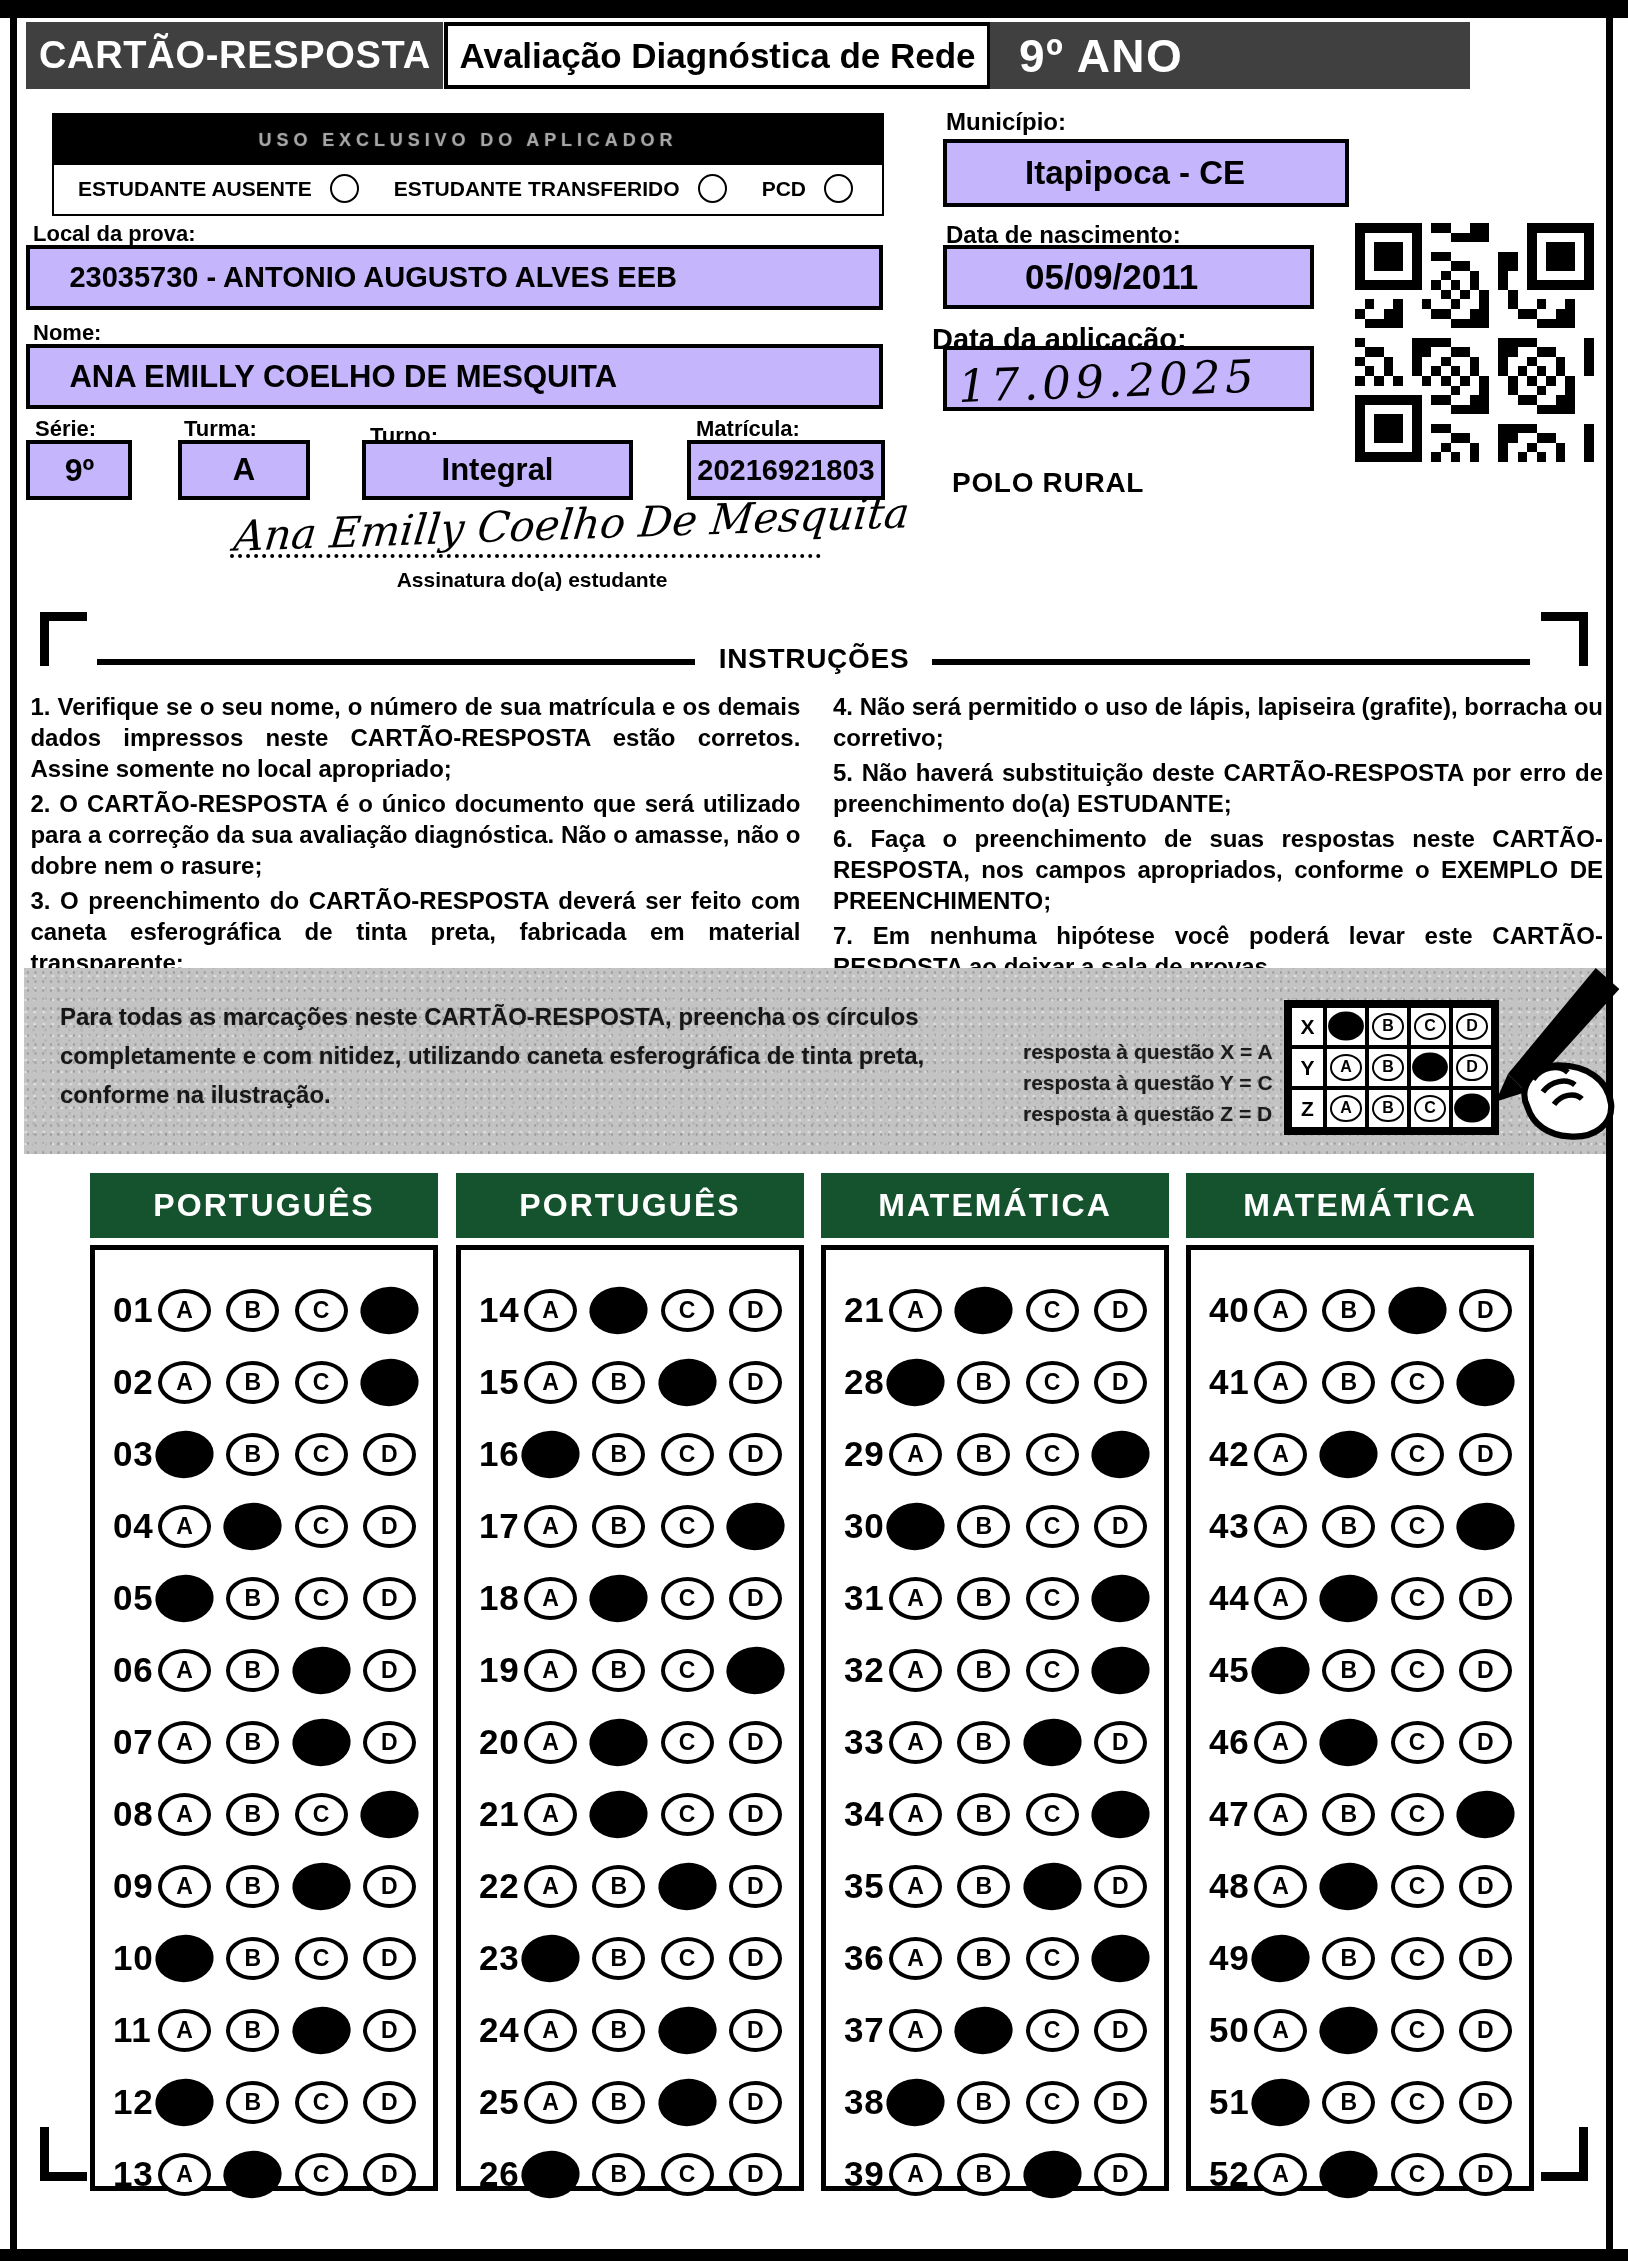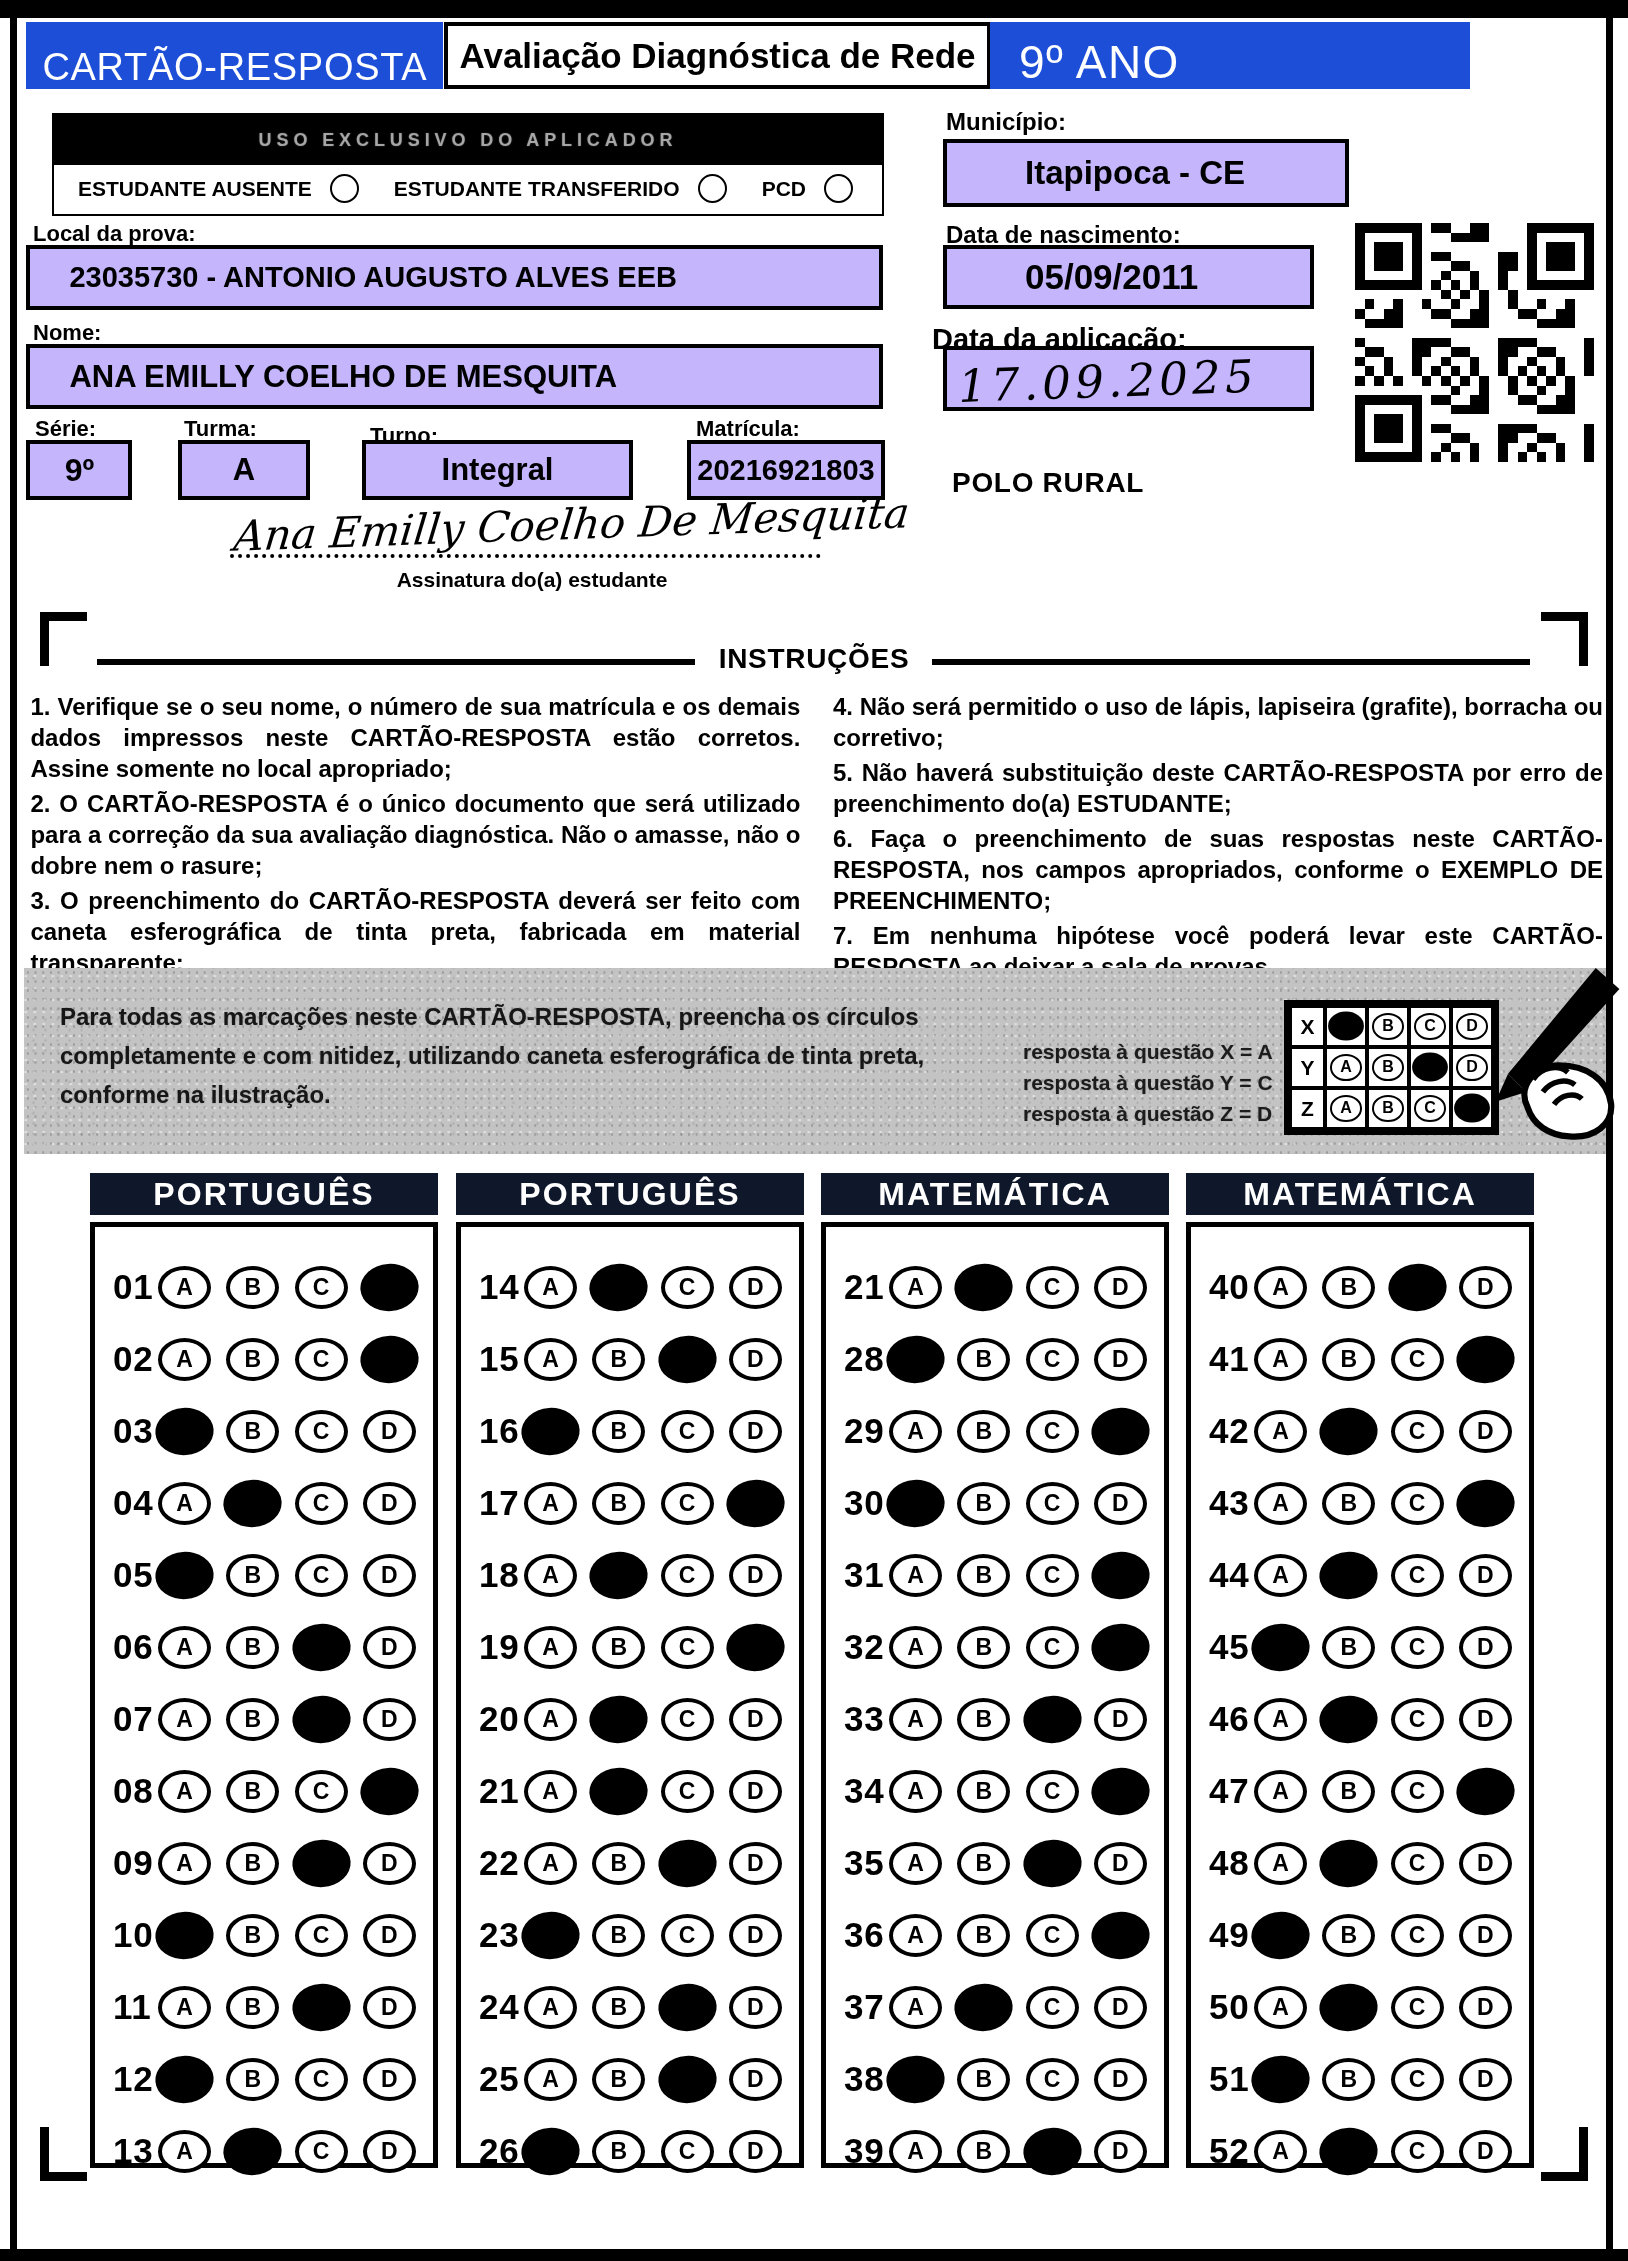--- a/index.html
+++ b/index.html
@@ -5,21 +5,21 @@
   html,body{margin:0;padding:0;background:#fff;}
   body{width:1629px;height:2261px;position:relative;font-family:"Liberation Sans",sans-serif;color:#000;}
   .page{position:absolute;inset:0;width:1629px;height:2261px;background:#fff;overflow:hidden;}
 
   
   .top-bar{position:absolute;left:0;top:0;width:1629px;height:18px;background:#000;}
   .frame{position:absolute;left:9.7px;top:18px;width:1603px;height:2231px;border-left:7.7px solid #000;border-right:7.7px solid #000;box-sizing:border-box;}
   .bottom-bar{position:absolute;left:0;top:2249px;width:1629px;height:12.5px;background:#000;}
 
   
-  .hdr-black{position:absolute;top:22px;height:67px;background:#1d4ed8;color:#fff;display:flex;align-items:flex-end;font-weight:normal;}
+  .hdr-black{position:absolute;top:22px;height:67px;background:#404040;color:#fff;display:flex;align-items:center;font-weight:bold;}
   .box-card-title{left:26.4px;width:417px;justify-content:center;font-size:38px;letter-spacing:0.7px;}
   .hdr-white{position:absolute;left:444px;top:22px;width:547px;height:67px;background:#fff;border:4.9px solid #000;box-sizing:border-box;display:flex;align-items:center;justify-content:center;font-weight:bold;font-size:35px;}
   .box-grade{left:990px;width:451px;justify-content:flex-start;padding-left:29px;font-size:46px;letter-spacing:1.4px;}
 
   
   .admin{position:absolute;left:52px;top:113px;width:832px;height:103px;border:2.8px solid #000;box-sizing:border-box;}
   .admin-top{height:50px;background:#000;display:flex;align-items:center;justify-content:center;}
   .admin-top span{color:rgba(255,255,255,.5);font-weight:bold;font-size:18px;letter-spacing:4.9px;text-shadow:0 0 1.4px rgba(255,255,255,.35);}
   .admin-bottom{height:47px;background:#fff;display:flex;align-items:center;justify-content:space-between;padding:0 29px 0 24px;}
   .admin-item{display:flex;align-items:center;gap:18px;}
@@ -90,21 +90,21 @@
   .legend-line{font-weight:bold;font-size:21px;line-height:31px;color:#1c1c1c;text-shadow:0 0 1.4px rgba(0,0,0,.25);}
   .ex-grid{position:absolute;left:1260px;top:32px;background:#fff;border:6.3px solid #000;display:grid;grid-template-columns:35px repeat(4,42px);grid-auto-rows:41px;}
   .ex-cell{border:2.1px solid #000;display:flex;align-items:center;justify-content:center;box-sizing:border-box;}
   .ex-label{font-weight:bold;font-size:21px;}
   .ex-bubble{width:32px;height:26.4px;border:2.8px solid #000;border-radius:50%;box-sizing:border-box;display:flex;align-items:center;justify-content:center;font-weight:bold;font-size:16px;background:#fff;}
   .ex-bubble.filled{background:#000;color:transparent;transform:scale(1.12);}
   .pen-illu{position:absolute;left:1420px;top:0px;}
 
   
   .ans-col{position:absolute;top:1173px;width:348px;}
-  .ans-header{height:42px;background:#0f172a;color:#fff;display:flex;align-items:center;justify-content:center;font-weight:bold;font-size:32px;letter-spacing:2.1px;}
+  .ans-header{height:65px;background:#14532d;color:#fff;display:flex;align-items:center;justify-content:center;font-weight:bold;font-size:32px;letter-spacing:2.1px;}
   .ans-box{margin-top:7px;height:946px;border:5.6px solid #000;box-sizing:border-box;background:#fff;padding-top:24px;}
   .ans-row{height:72px;display:flex;align-items:center;padding-left:18px;}
   .q-num{font-weight:bold;font-size:35px;width:45px;letter-spacing:0.7px;}
   .bubble{width:53px;height:43px;border:4.2px solid #000;border-radius:50%;box-sizing:border-box;display:flex;align-items:center;justify-content:center;font-weight:bold;font-size:23px;margin-right:15.3px;background:#fff;}
   .bubble:last-child{margin-right:0;}
   .bubble.filled{background:#000;color:transparent;transform:rotate(-4deg) scale(1.1);}
 </style>
 </head>
 <body>
 

